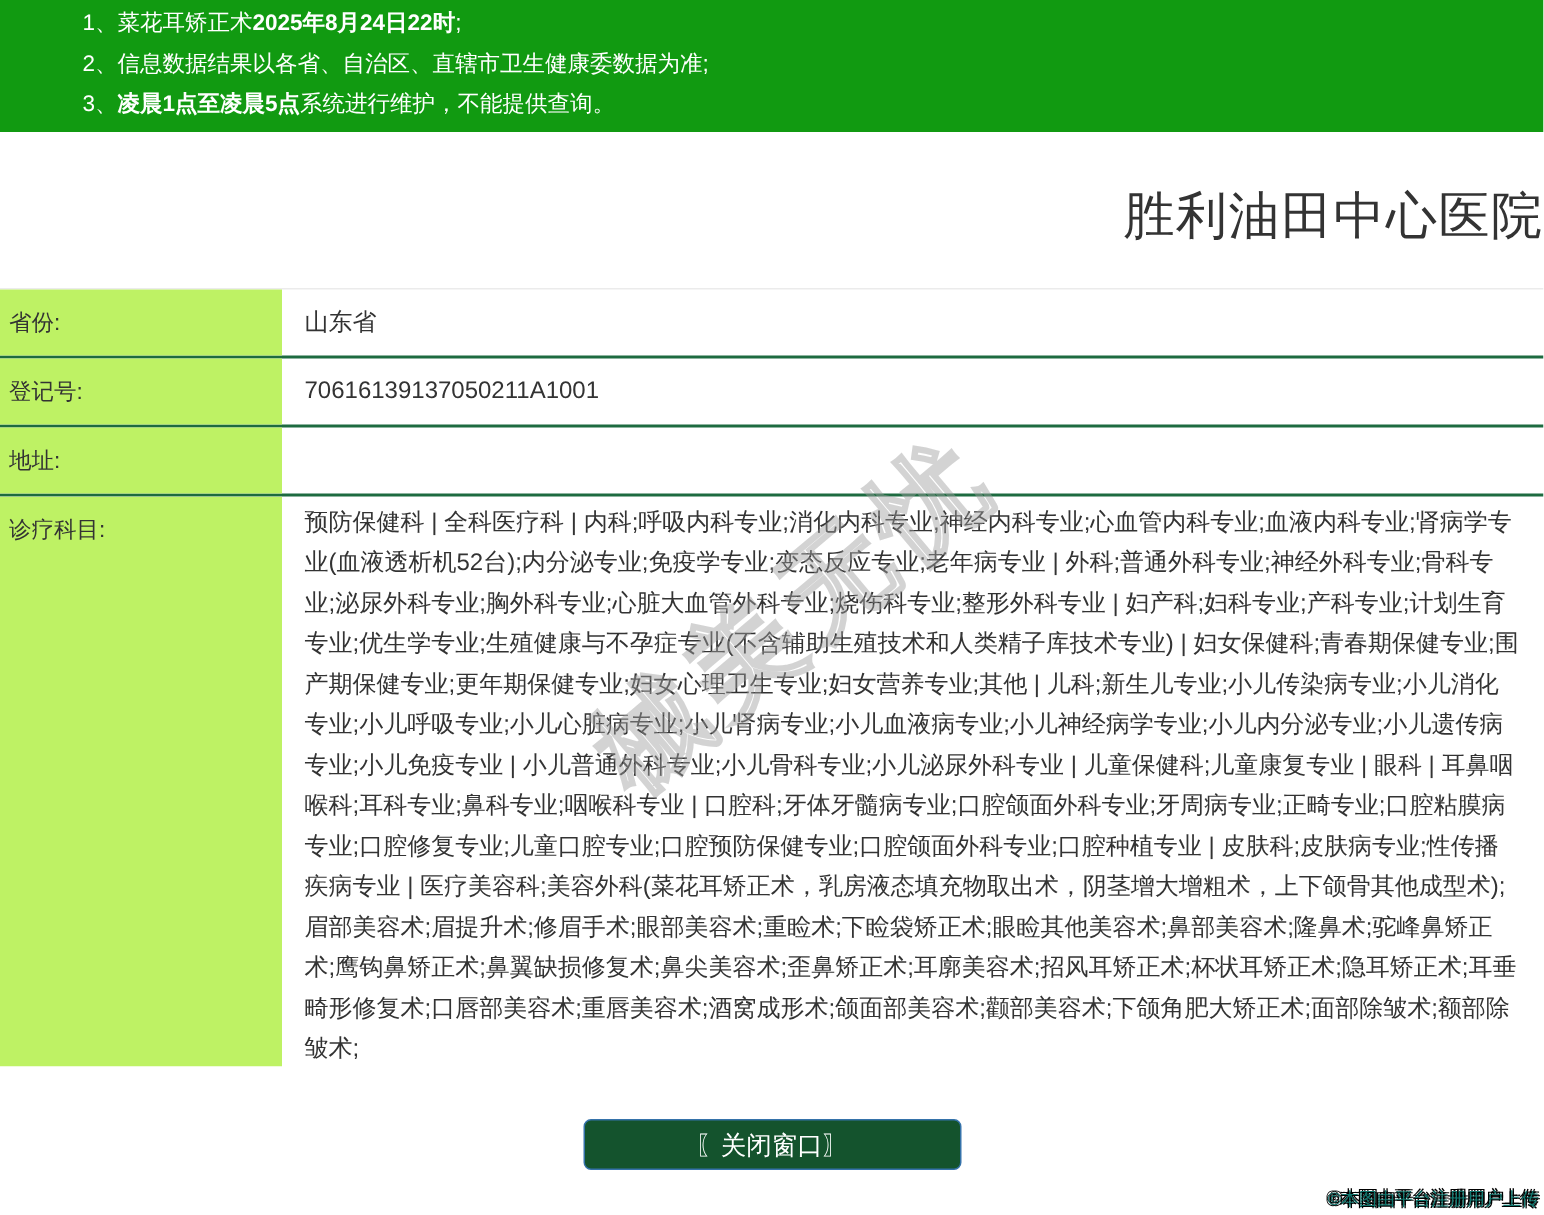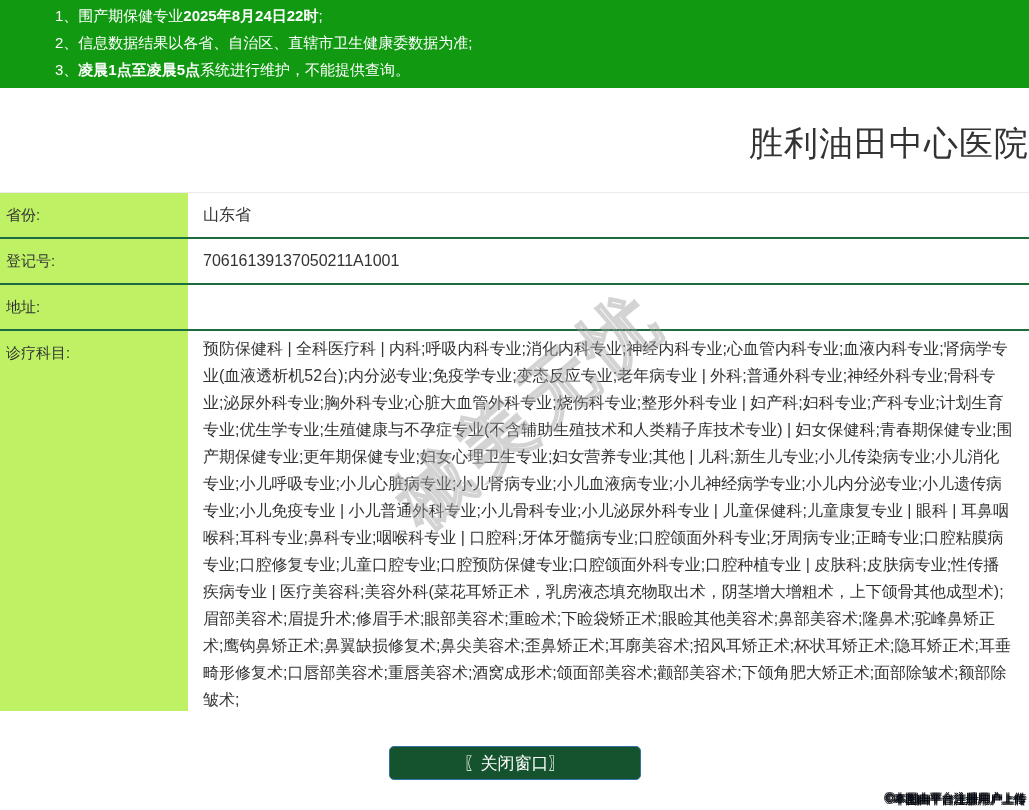--- a/index.html
+++ b/index.html
@@ -124,33 +124,33 @@
     cursor: pointer;
     margin-top: 16px;
   }
 
   
   .copyright {
     position: absolute;
     right: 3px;
     bottom: 2px;
     font-size: 12px;
-    color: #0f172a;
+    color: #0f766e;
     text-shadow:
       -1px -1px 0 #000, 1px -1px 0 #000,
       -1px 1px 0 #000, 1px 1px 0 #000;
     z-index: 20;
   }
 </style>
 </head>
 <body>
 
 <header class="banner">
   <div class="notice-line">
-    <span>1、</span><span>围产期保健专业</span><span class="notice-bold">2025年8月24日22时</span><span>;</span>
+    <span>1、</span><span>菜花耳矫正术</span><span class="notice-bold">2025年8月24日22时</span><span>;</span>
   </div>
   <div class="notice-line">
     <span>2、</span><span>信息数据结果以各省、自治区、直辖市卫生健康委数据为准;</span><span class="notice-bold"></span><span></span>
   </div>
   <div class="notice-line">
     <span>3、</span><span></span><span class="notice-bold">凌晨1点至凌晨5点</span><span>系统进行维护，不能提供查询。</span>
   </div>
 </header>
 
 <h1 class="page-title">胜利油田中心医院</h1>

